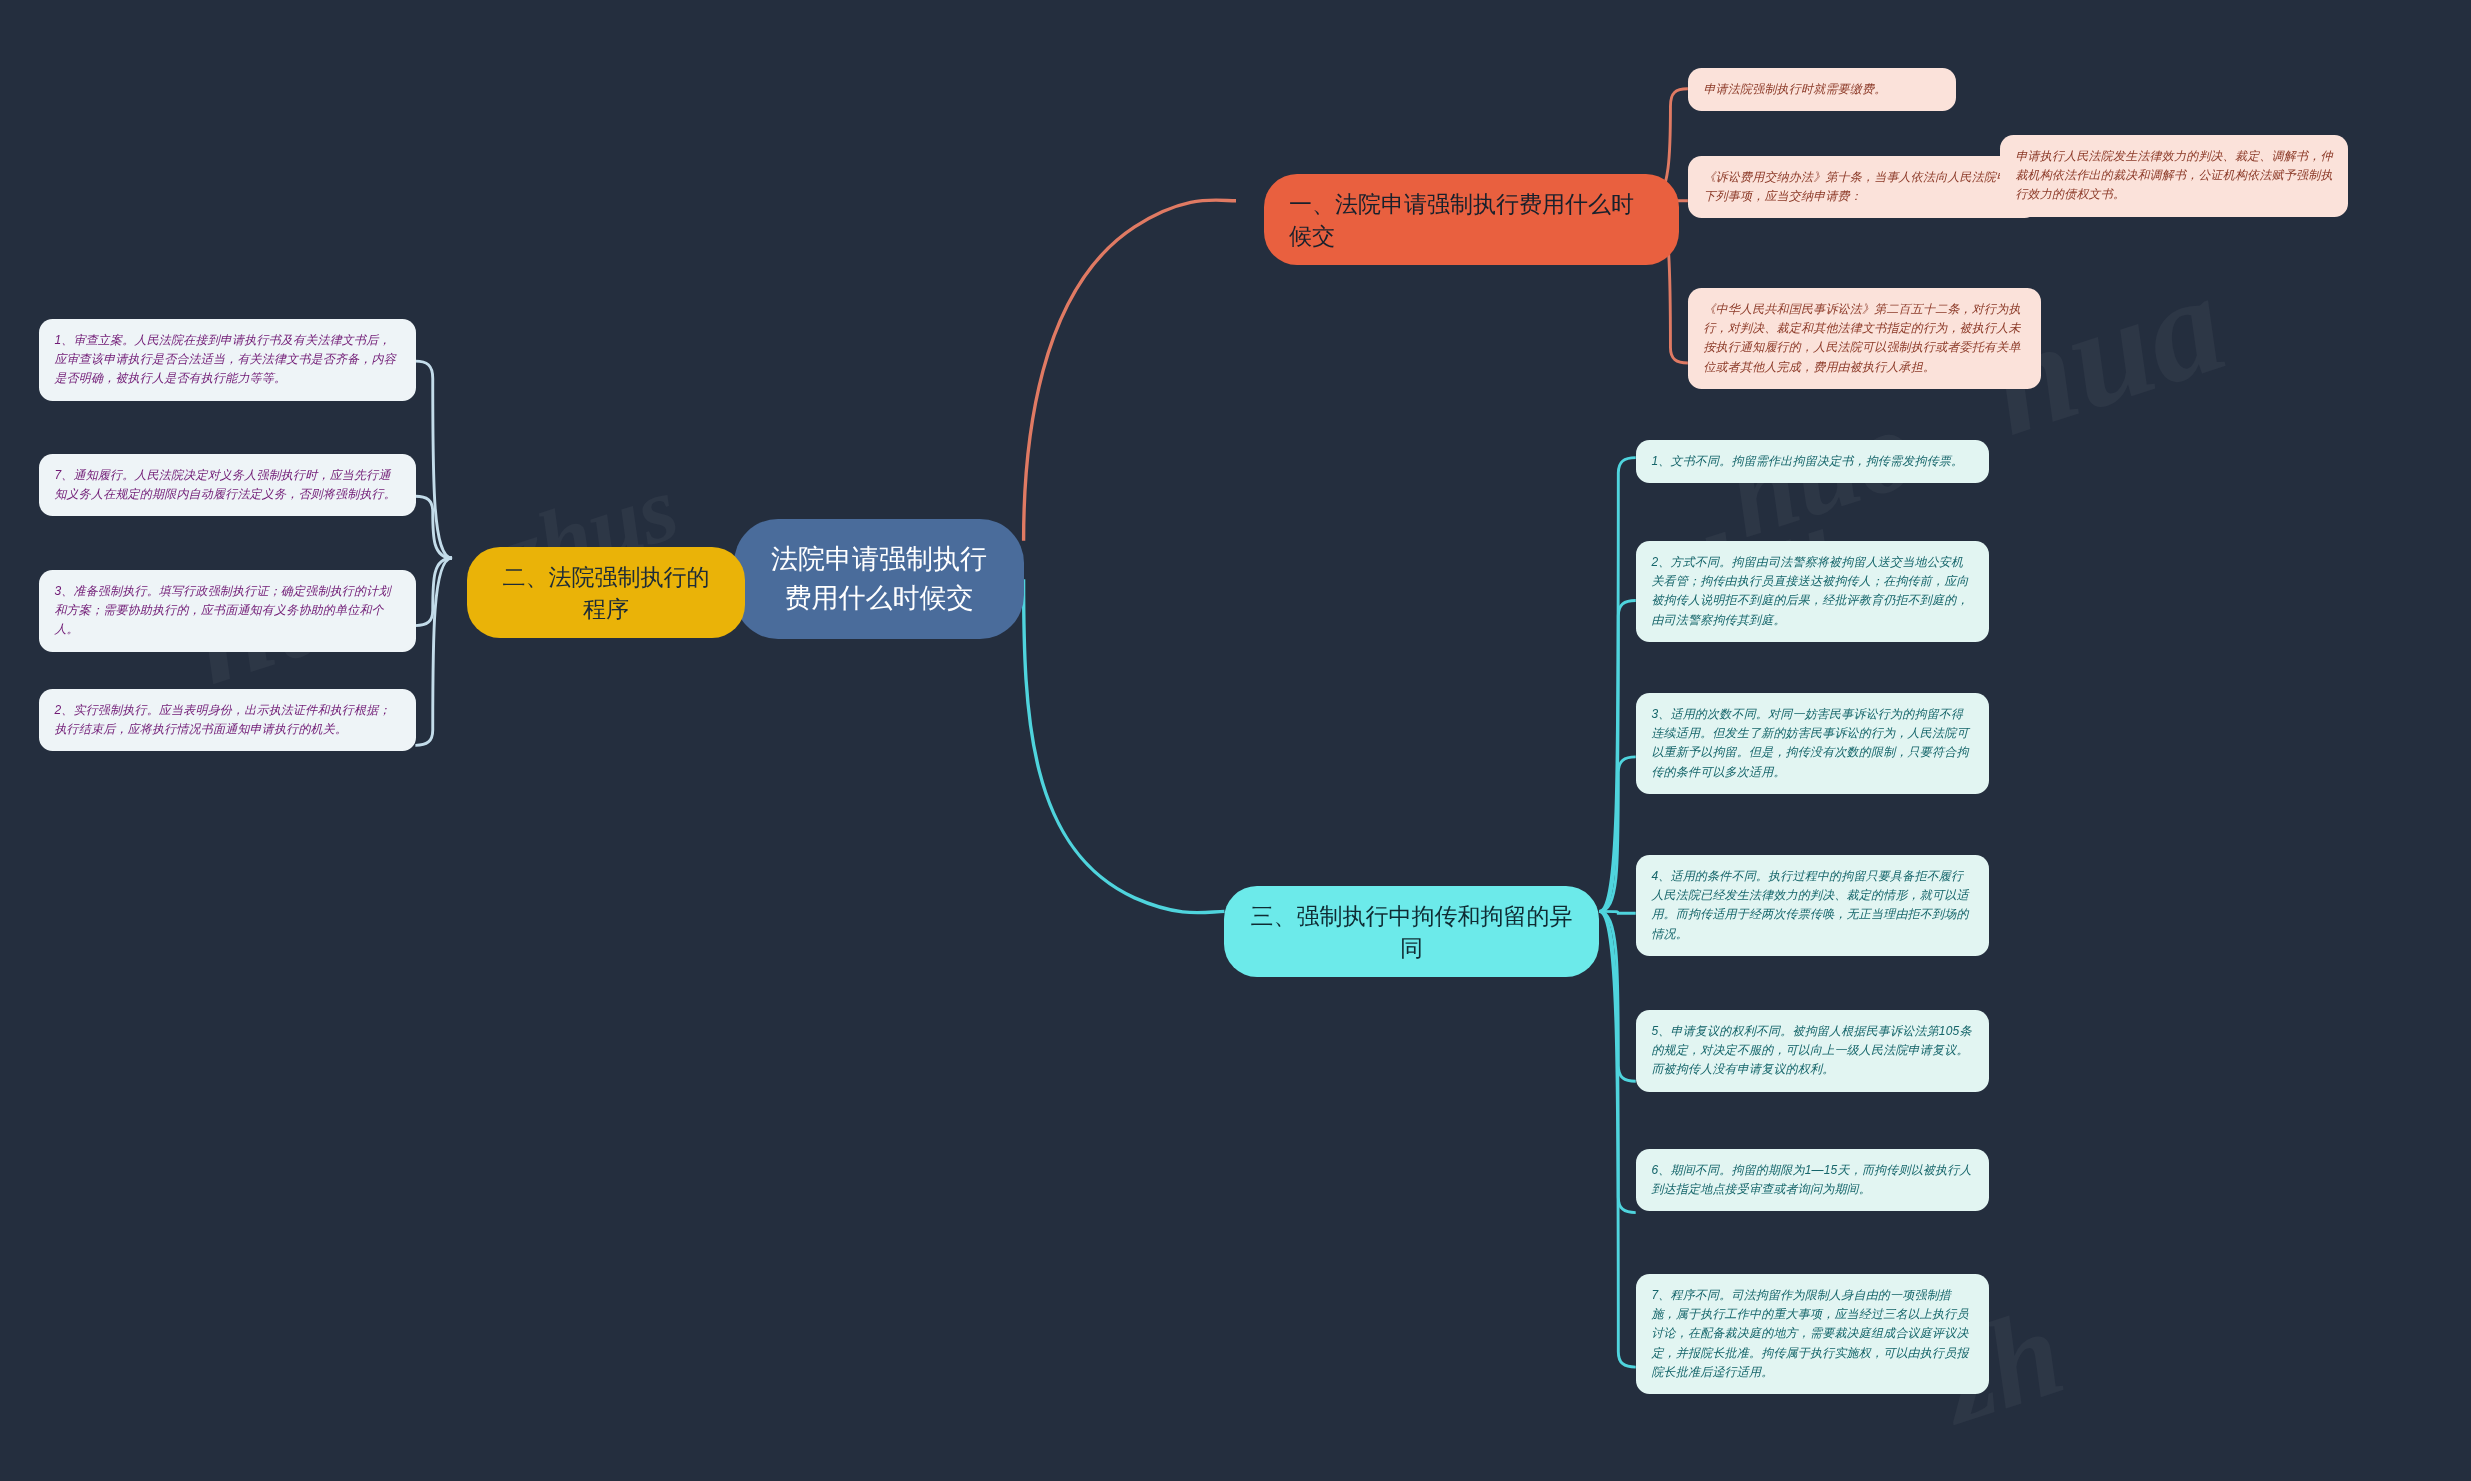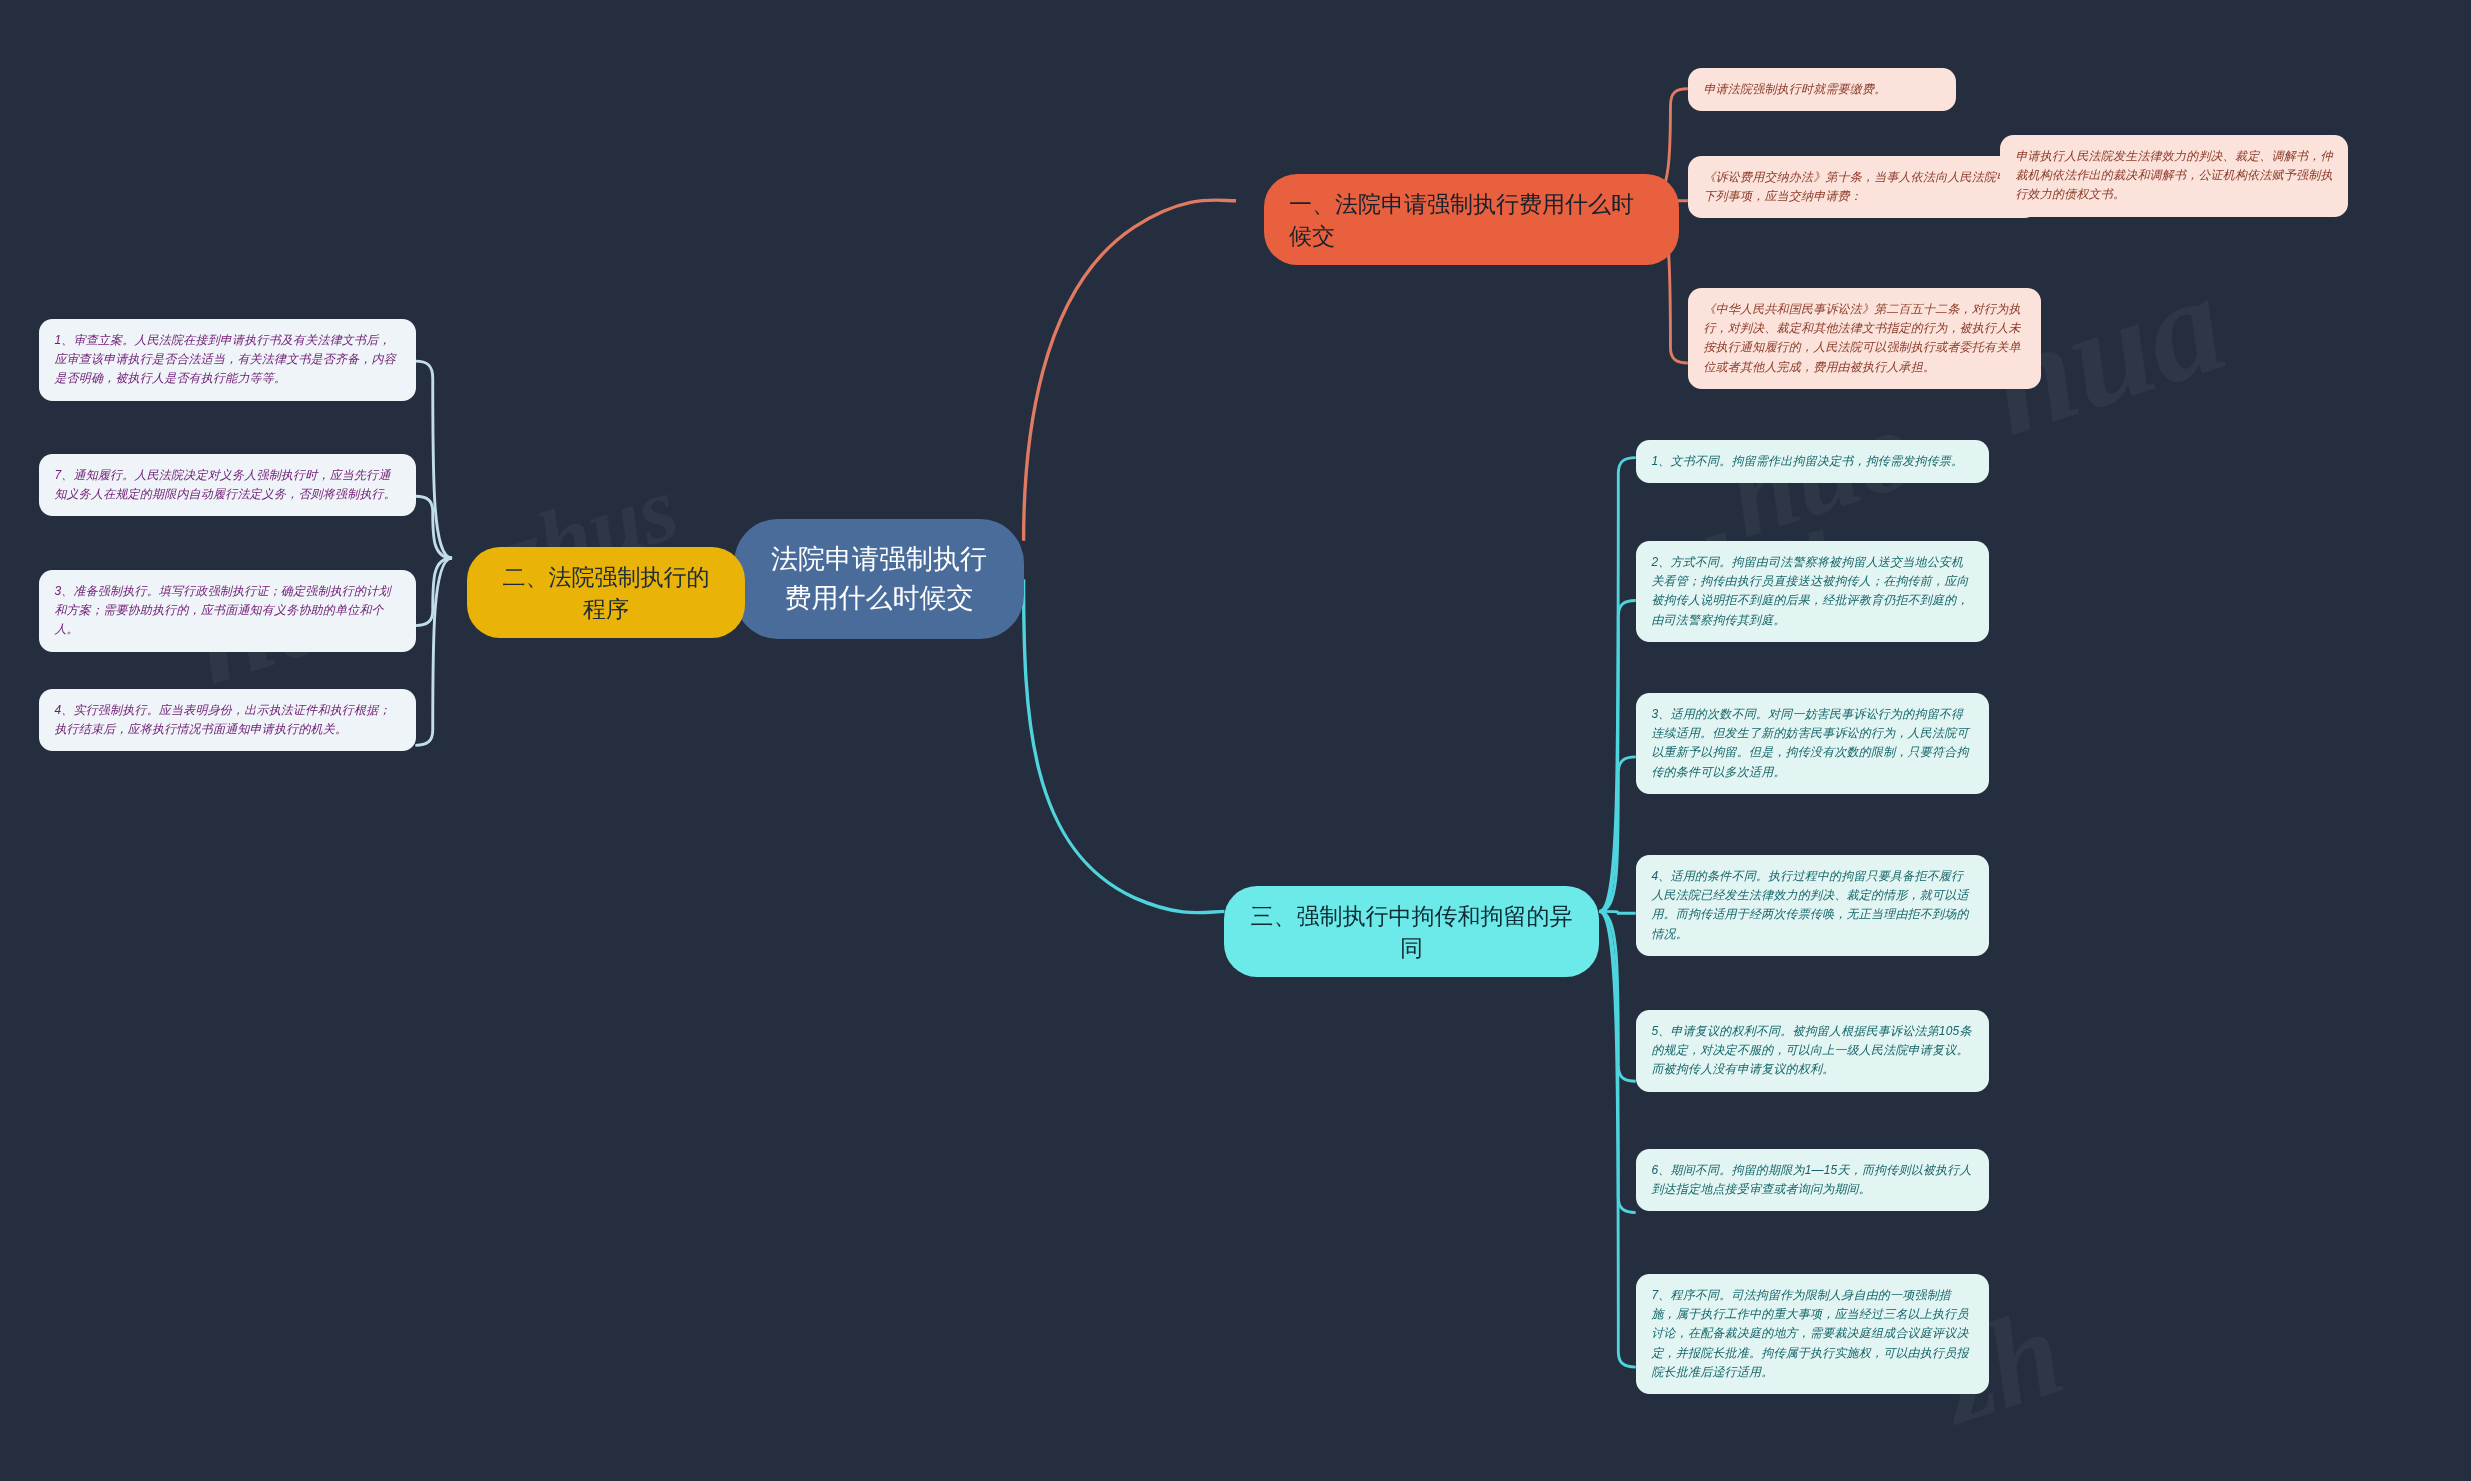--- a/index.html
+++ b/index.html
@@ -116,21 +116,21 @@
   <div class="node leaf peach" style="left:2000px; top:135px; width:348px;">申请执行人民法院发生法律效力的判决、裁定、调解书，仲裁机构依法作出的裁决和调解书，公证机构依法赋予强制执行效力的债权文书。</div>
 
   <div class="node branch steel" style="left:467px; top:533px; width:278px; text-align:center;">二、法院强制执行的程序</div>
 
   <div class="node leaf pale" style="left:39px; top:319px; width:377px;">1、审查立案。人民法院在接到申请执行书及有关法律文书后，应审查该申请执行是否合法适当，有关法律文书是否齐备，内容是否明确，被执行人是否有执行能力等等。</div>
 
   <div class="node leaf pale" style="left:39px; top:454px; width:377px;">7、通知履行。人民法院决定对义务人强制执行时，应当先行通知义务人在规定的期限内自动履行法定义务，否则将强制执行。</div>
 
   <div class="node leaf pale" style="left:39px; top:570px; width:377px;">3、准备强制执行。填写行政强制执行证；确定强制执行的计划和方案；需要协助执行的，应书面通知有义务协助的单位和个人。</div>
 
-  <div class="node leaf pale" style="left:39px; top:689px; width:377px;">4、实行强制执行。应当表明身份，出示执法证件和执行根据；执行结束后，应将执行情况书面通知申请执行的机关。</div>
+  <div class="node leaf pale" style="left:39px; top:689px; width:377px;">2、实行强制执行。应当表明身份，出示执法证件和执行根据；执行结束后，应将执行情况书面通知申请执行的机关。</div>
 
   <div class="node branch cyan" style="left:1224px; top:886px; width:375px; text-align:center;">三、强制执行中拘传和拘留的异同</div>
 
   <div class="node leaf mint" style="left:1636px; top:440px; width:353px;">1、文书不同。拘留需作出拘留决定书，拘传需发拘传票。</div>
 
   <div class="node leaf mint" style="left:1636px; top:541px; width:353px;">2、方式不同。拘留由司法警察将被拘留人送交当地公安机关看管；拘传由执行员直接送达被拘传人；在拘传前，应向被拘传人说明拒不到庭的后果，经批评教育仍拒不到庭的，由司法警察拘传其到庭。</div>
 
   <div class="node leaf mint" style="left:1636px; top:693px; width:353px;">3、适用的次数不同。对同一妨害民事诉讼行为的拘留不得连续适用。但发生了新的妨害民事诉讼的行为，人民法院可以重新予以拘留。但是，拘传没有次数的限制，只要符合拘传的条件可以多次适用。</div>
 
   <div class="node leaf mint" style="left:1636px; top:855px; width:353px;">4、适用的条件不同。执行过程中的拘留只要具备拒不履行人民法院已经发生法律效力的判决、裁定的情形，就可以适用。而拘传适用于经两次传票传唤，无正当理由拒不到场的情况。</div>

